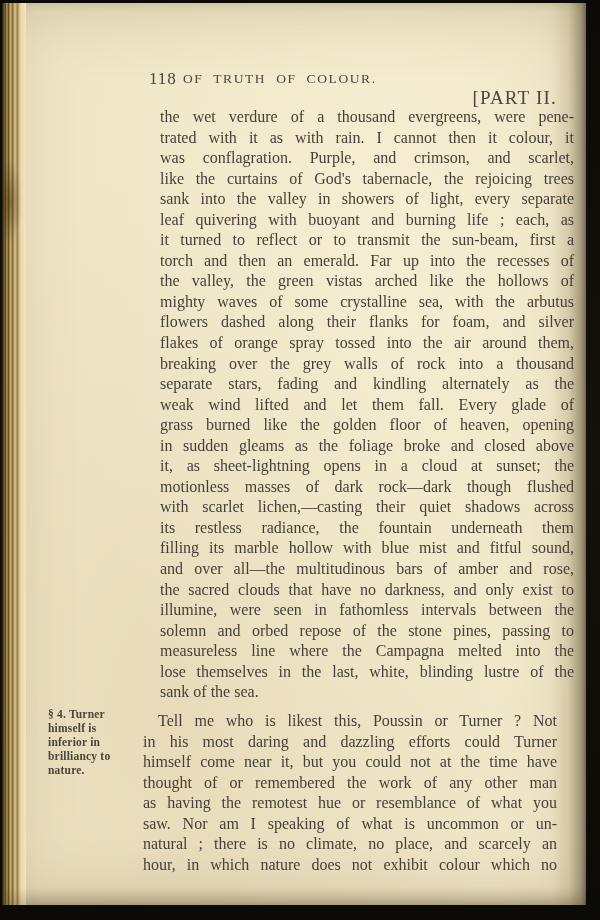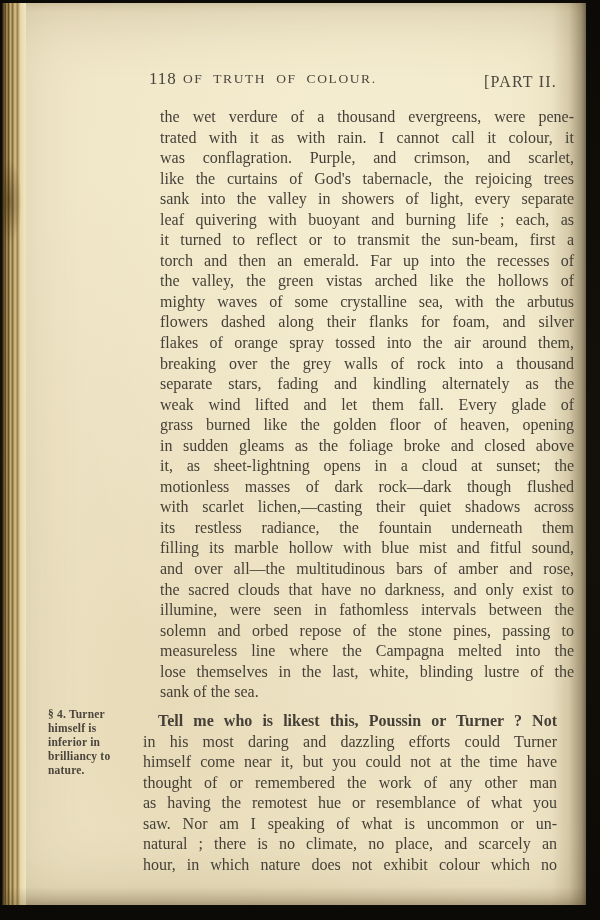--- a/index.html
+++ b/index.html
@@ -97,22 +97,22 @@
     text-align: left;
     font-size: 13.5px;
     letter-spacing: 1.6px;
     word-spacing: 5px;
     color: #4c463e;
     white-space: nowrap;
   }
   .part-label {
     position: absolute;
     right: 0;
-    top: 4px;
-    font-size: 16px;
+    top: 18px;
+    font-size: 19px;
     letter-spacing: 1.2px;
     color: #4c463e;
     white-space: nowrap;
     margin-left: 8px;
   }
 
   .para {
     position: absolute;
     left: 0;
     width: 414px;
@@ -123,21 +123,21 @@
   .para-1 { top: 104px; margin-left: 17px; }
   .para-2 { top: 708px; }
   .line {
     text-align: justify;
     text-align-last: justify;
     white-space: normal;
     height: 20.55px;
     overflow: visible;
   }
   .para-1 .line:last-child { text-align-last: left; }
-  .para-2 .line:first-child { text-indent: 15px; font-weight: bold; }
+  .para-2 .line:first-child { text-indent: 15px; }
 
   .margin-note {
     position: absolute;
     left: 46px;
     top: 704px;
     width: 92px;
     font-size: 11.5px;
     font-weight: bold;
     line-height: 14px;
     color: #4b453c;
@@ -166,21 +166,21 @@
     <div class="content">
 
       <div class="running-head">
         <span class="folio">118</span>
         <span class="running-title">OF TRUTH OF COLOUR.</span>
         <span class="part-label">[PART II.</span>
       </div>
 
       <div class="para para-1">
           <div class="line">the wet verdure of a thousand evergreens, were pene-</div>
-          <div class="line">trated with it as with rain. I cannot call it colour, it</div>
+          <div class="line">trated with it as with rain. I cannot then it colour, it</div>
           <div class="line">was conflagration. Purple, and crimson, and scarlet,</div>
           <div class="line">like the curtains of God's tabernacle, the rejoicing trees</div>
           <div class="line">sank into the valley in showers of light, every separate</div>
           <div class="line">leaf quivering with buoyant and burning life ; each, as</div>
           <div class="line">it turned to reflect or to transmit the sun-beam, first a</div>
           <div class="line">torch and then an emerald. Far up into the recesses of</div>
           <div class="line">the valley, the green vistas arched like the hollows of</div>
           <div class="line">mighty waves of some crystalline sea, with the arbutus</div>
           <div class="line">flowers dashed along their flanks for foam, and silver</div>
           <div class="line">flakes of orange spray tossed into the air around them,</div>

